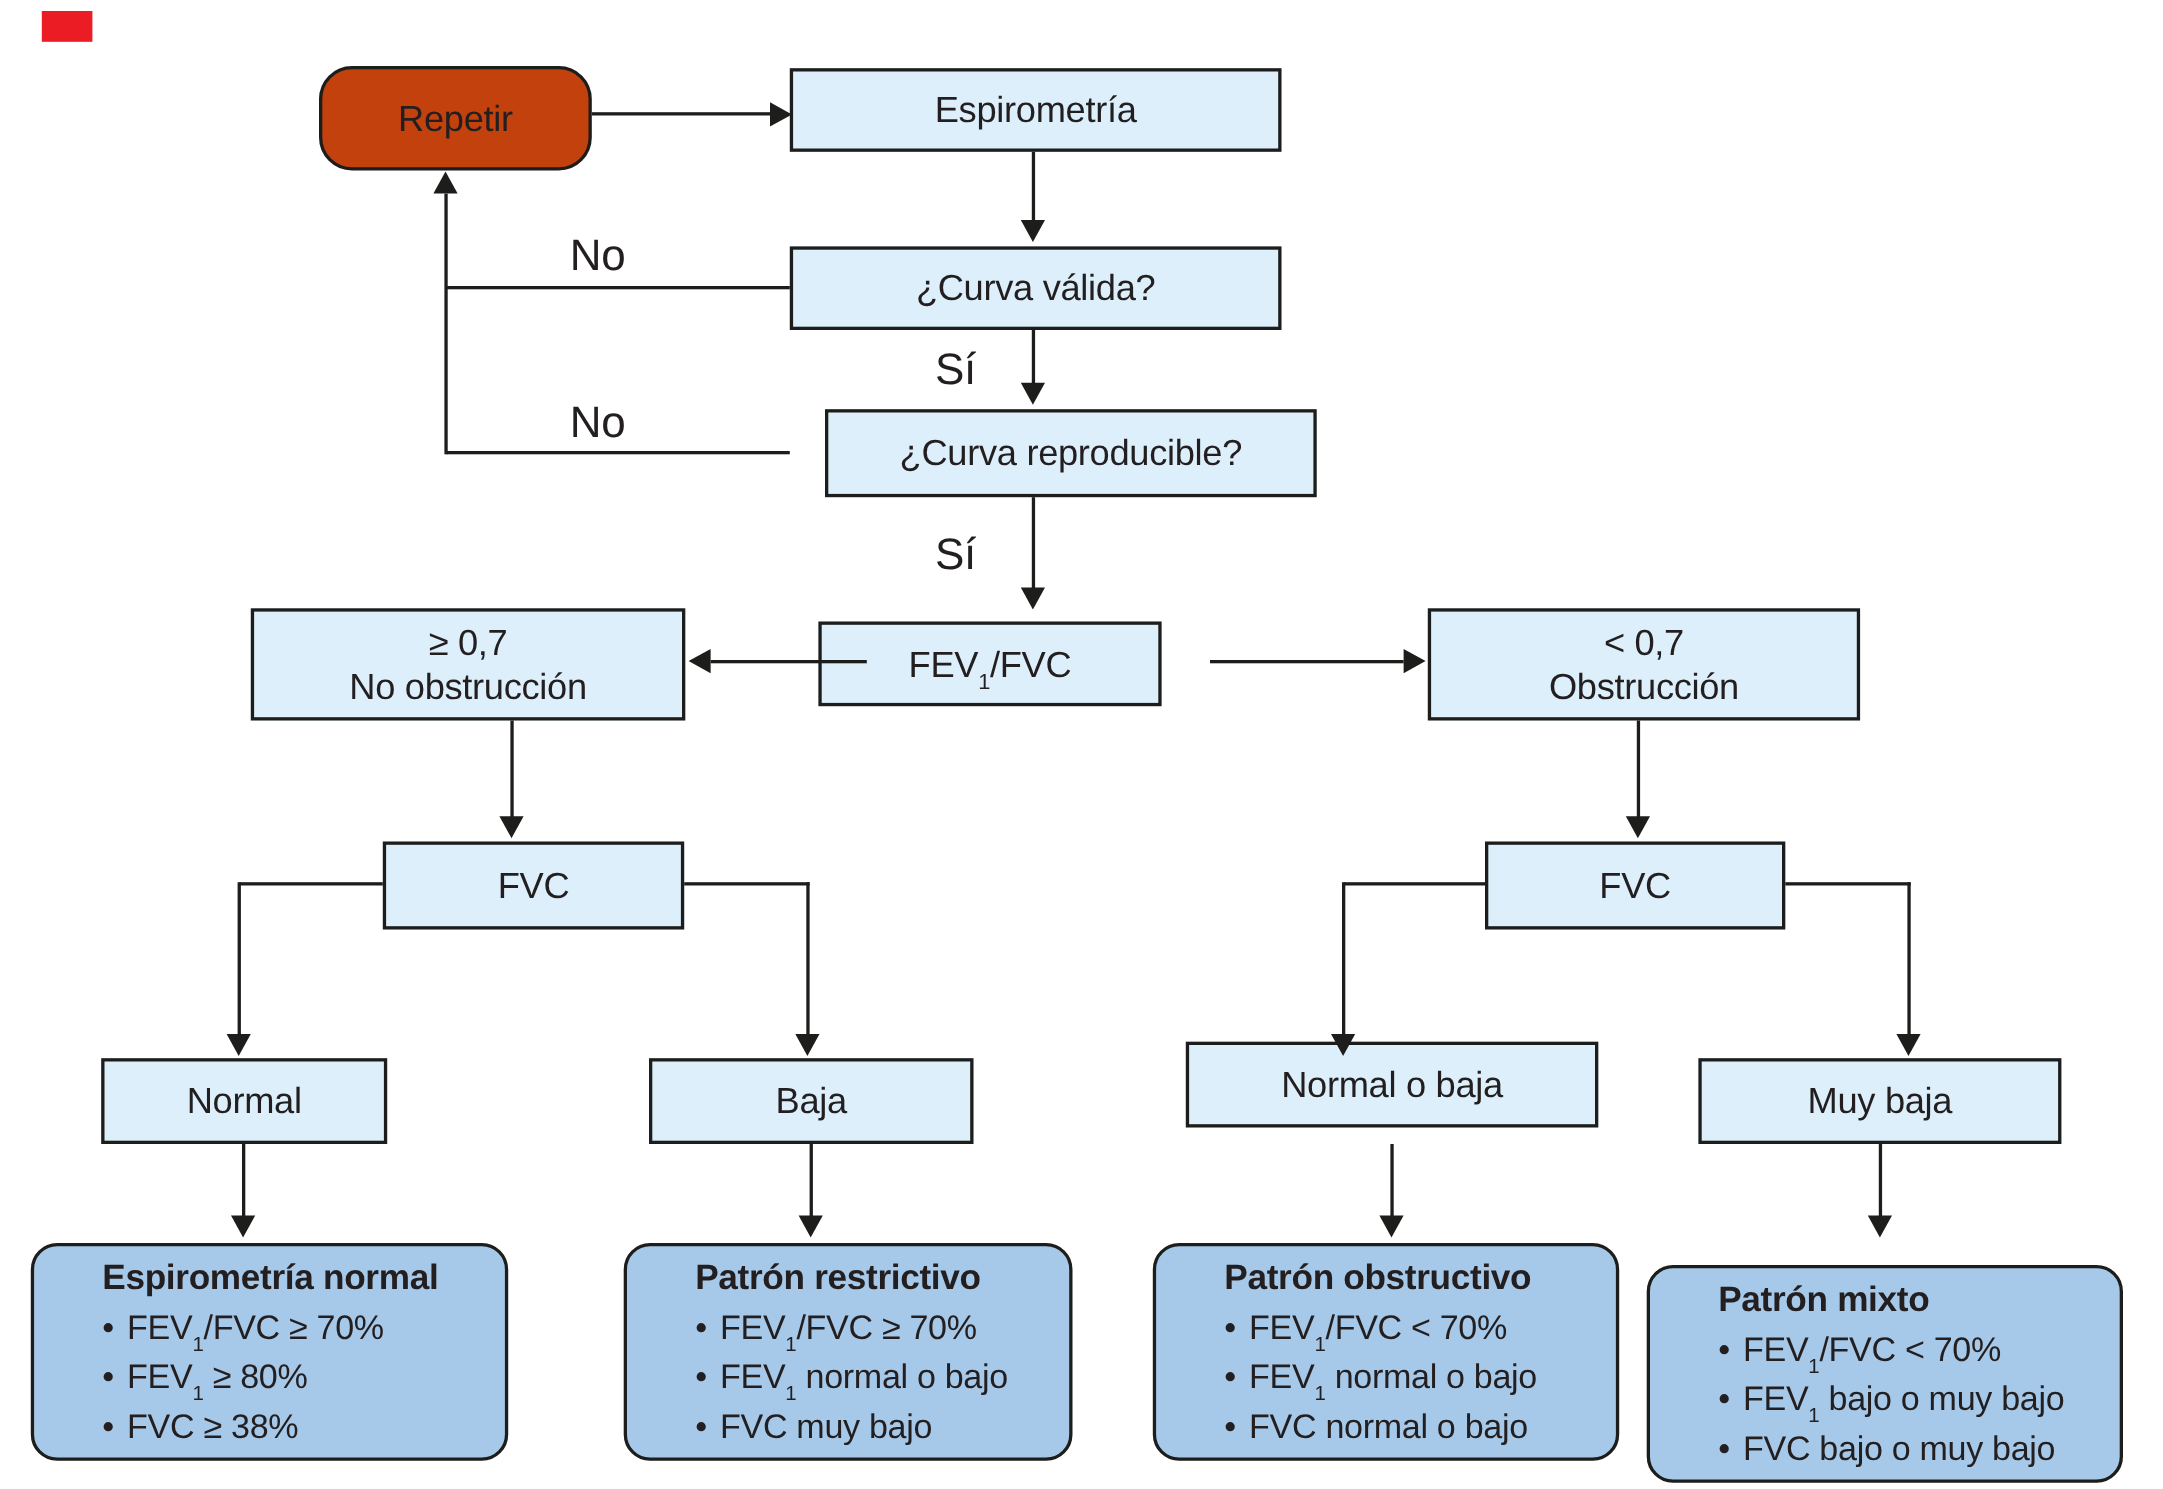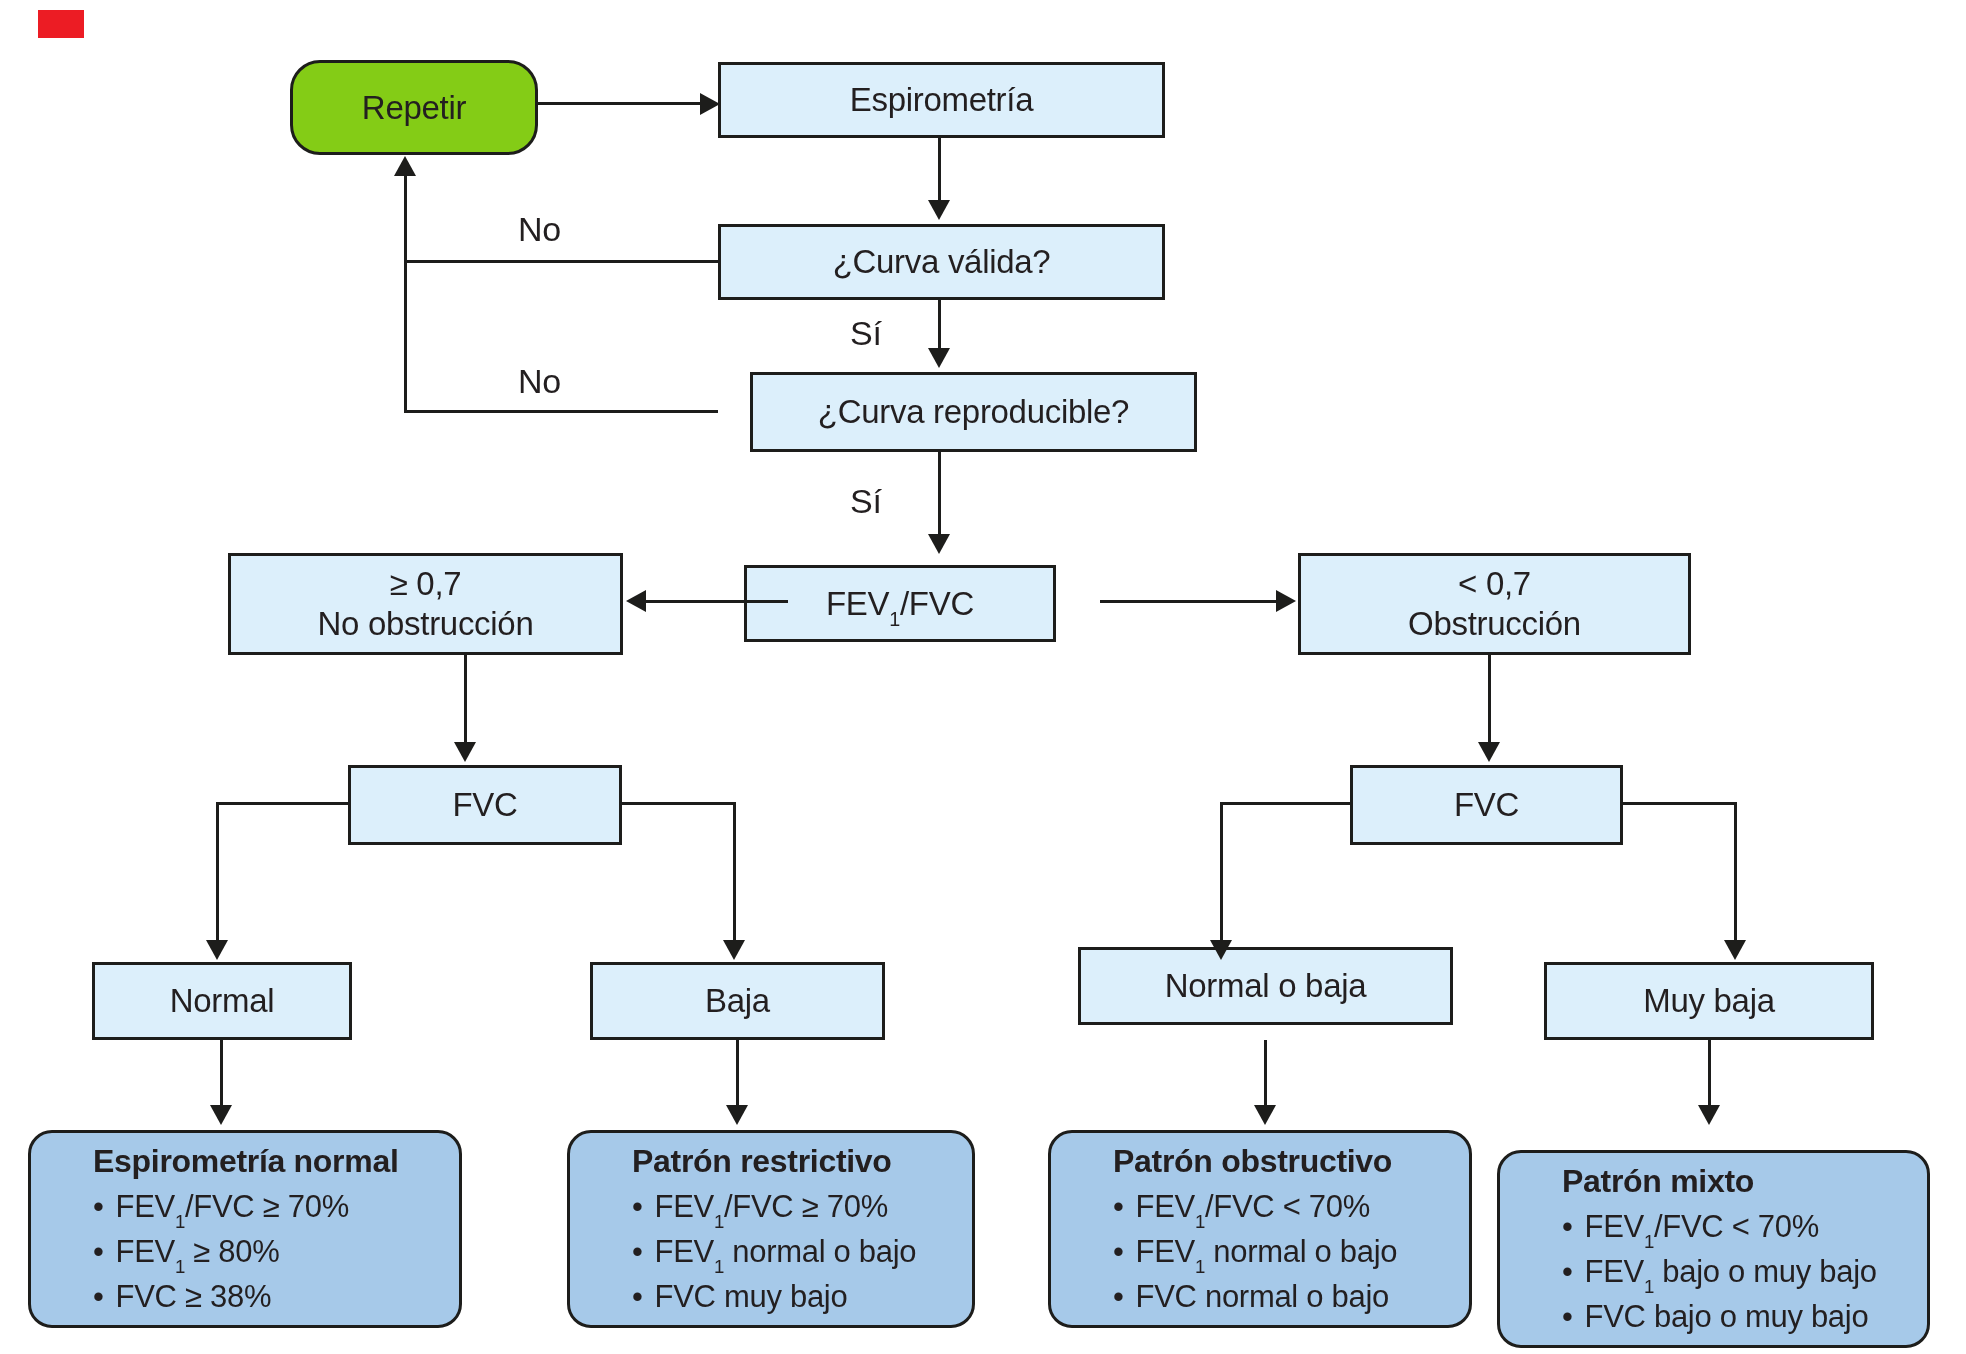--- a/index.html
+++ b/index.html
@@ -15,21 +15,21 @@
     position:absolute;
     background:#dceffb;
     border:3px solid #1d1d1b;
     box-sizing:border-box;
     display:flex;flex-direction:column;
     align-items:center;justify-content:center;
     text-align:center;
     font-size:33px;letter-spacing:-0.3px;line-height:40px;
   }
   .rounded{
-    background:#84cc16;
+    background:#c2410c;
     border-radius:30px;
     text-align:center;
   }
   .result{
     position:absolute;
     background:#a6c9e9;
     border:3px solid #1d1d1b;
     border-radius:24px;
     box-sizing:border-box;
     display:flex;flex-direction:column;
@@ -42,21 +42,21 @@
   sub{font-size:0.60em;line-height:0;position:relative;top:0.22em;}
   .hl{position:absolute;height:3px;background:#1d1d1b;}
   .vl{position:absolute;width:3px;background:#1d1d1b;}
   .ah{position:absolute;width:0;height:0;}
   .ah-down{border-left:11px solid transparent;border-right:11px solid transparent;border-top:20px solid #1d1d1b;}
   .ah-up{border-left:11px solid transparent;border-right:11px solid transparent;border-bottom:20px solid #1d1d1b;}
   .ah-left{border-top:11px solid transparent;border-bottom:11px solid transparent;border-right:20px solid #1d1d1b;}
   .ah-right{border-top:11px solid transparent;border-bottom:11px solid transparent;border-left:20px solid #1d1d1b;}
   .edge-label{
     position:absolute;
-    font-size:34px;letter-spacing:-0.3px;
+    font-size:40px;letter-spacing:-0.3px;
   }
   .red-marker{
     position:absolute;left:38px;top:10px;width:46px;height:28px;
     background:#ec1c24;
   }
 </style>
 </head>
 <body>
 
 <div class="canvas">

